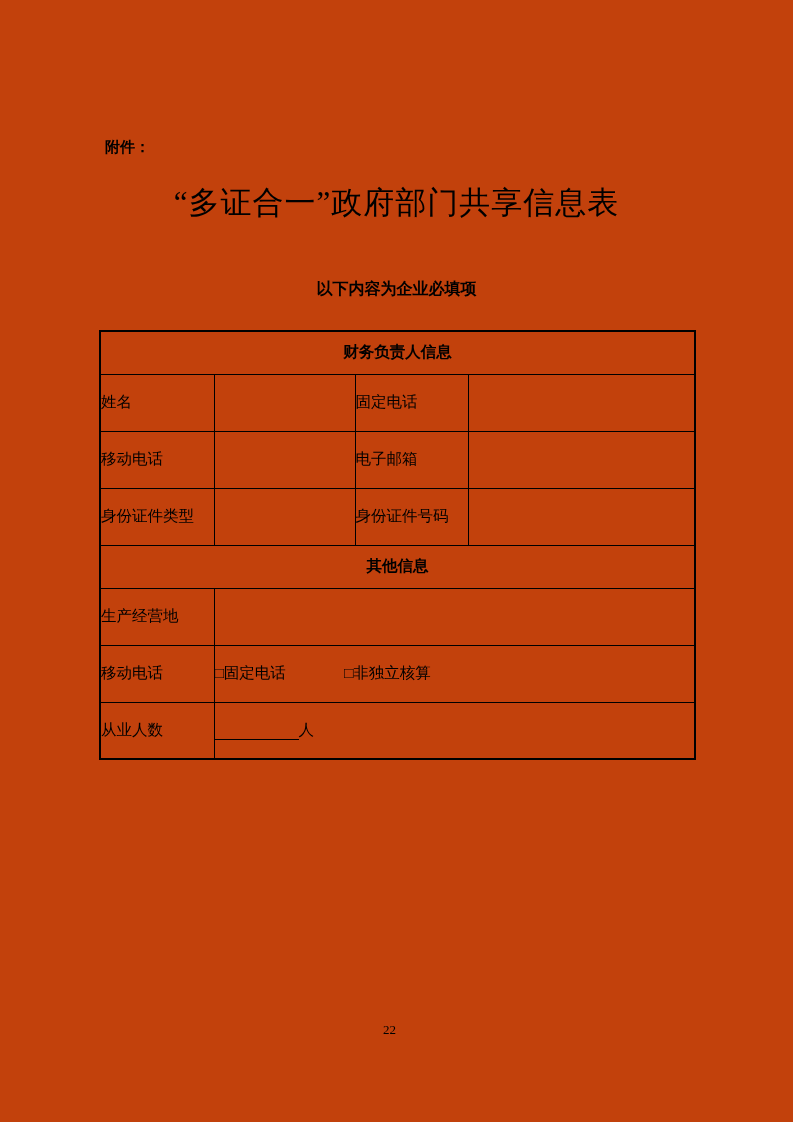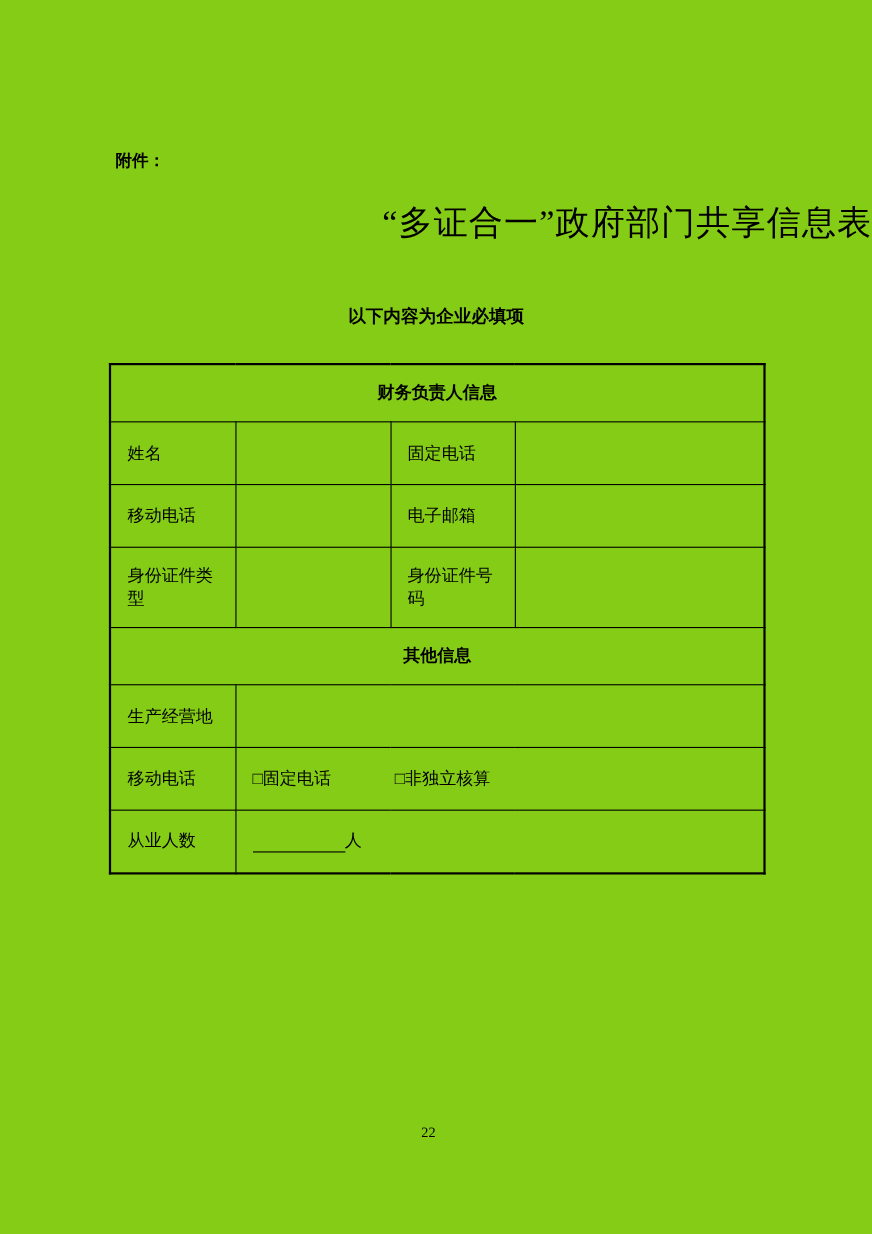--- a/index.html
+++ b/index.html
@@ -1,39 +1,39 @@
 <!DOCTYPE html>
 <html><head>
 <meta charset="utf-8">
 <style>
   html, body { margin:0; padding:0; background:#ffffff; }
   .page {
     position: relative;
     width: 793px;
     height: 1122px;
-    background: #84cc16;
+    background: #c2410c;
     color: #000000;
     font-family: "Liberation Serif", "DejaVu Serif", serif;
     overflow: hidden;
   }
   .attachment {
     position: absolute;
     left: 105px;
     top: 138px;
     font-family: "Liberation Sans", "DejaVu Sans", sans-serif;
     font-weight: bold;
     font-size: 15px;
     line-height: 18px;
   }
   .doc-title {
     position: absolute;
     left: 0;
     top: 183px;
     width: 793px;
-    text-align: right;
+    text-align: center;
     font-family: "Liberation Serif", "DejaVu Serif", serif;
     font-size: 31px;
     line-height: 40px;
     letter-spacing: 1px;
     white-space: nowrap;
   }
   .doc-subtitle {
     position: absolute;
     left: 0;
     top: 279px;
@@ -50,21 +50,21 @@
     top: 330px;
     width: 595px;
     border-collapse: collapse;
     table-layout: fixed;
     border: 2px solid #000000;
   }
   table.info-table td {
     border: 1px solid #000000;
     font-size: 15.5px;
     vertical-align: middle;
-    padding: 15px;
+    padding: 0;
   }
   tr.section-row { height: 43px; }
   tr.data-row { height: 57px; }
   td.section-header {
     border-top: 2px solid #000000;
     border-bottom: 2px solid #000000;
     text-align: center;
     font-family: "Liberation Sans", "DejaVu Sans", sans-serif;
     font-weight: bold;
     font-size: 19px;

